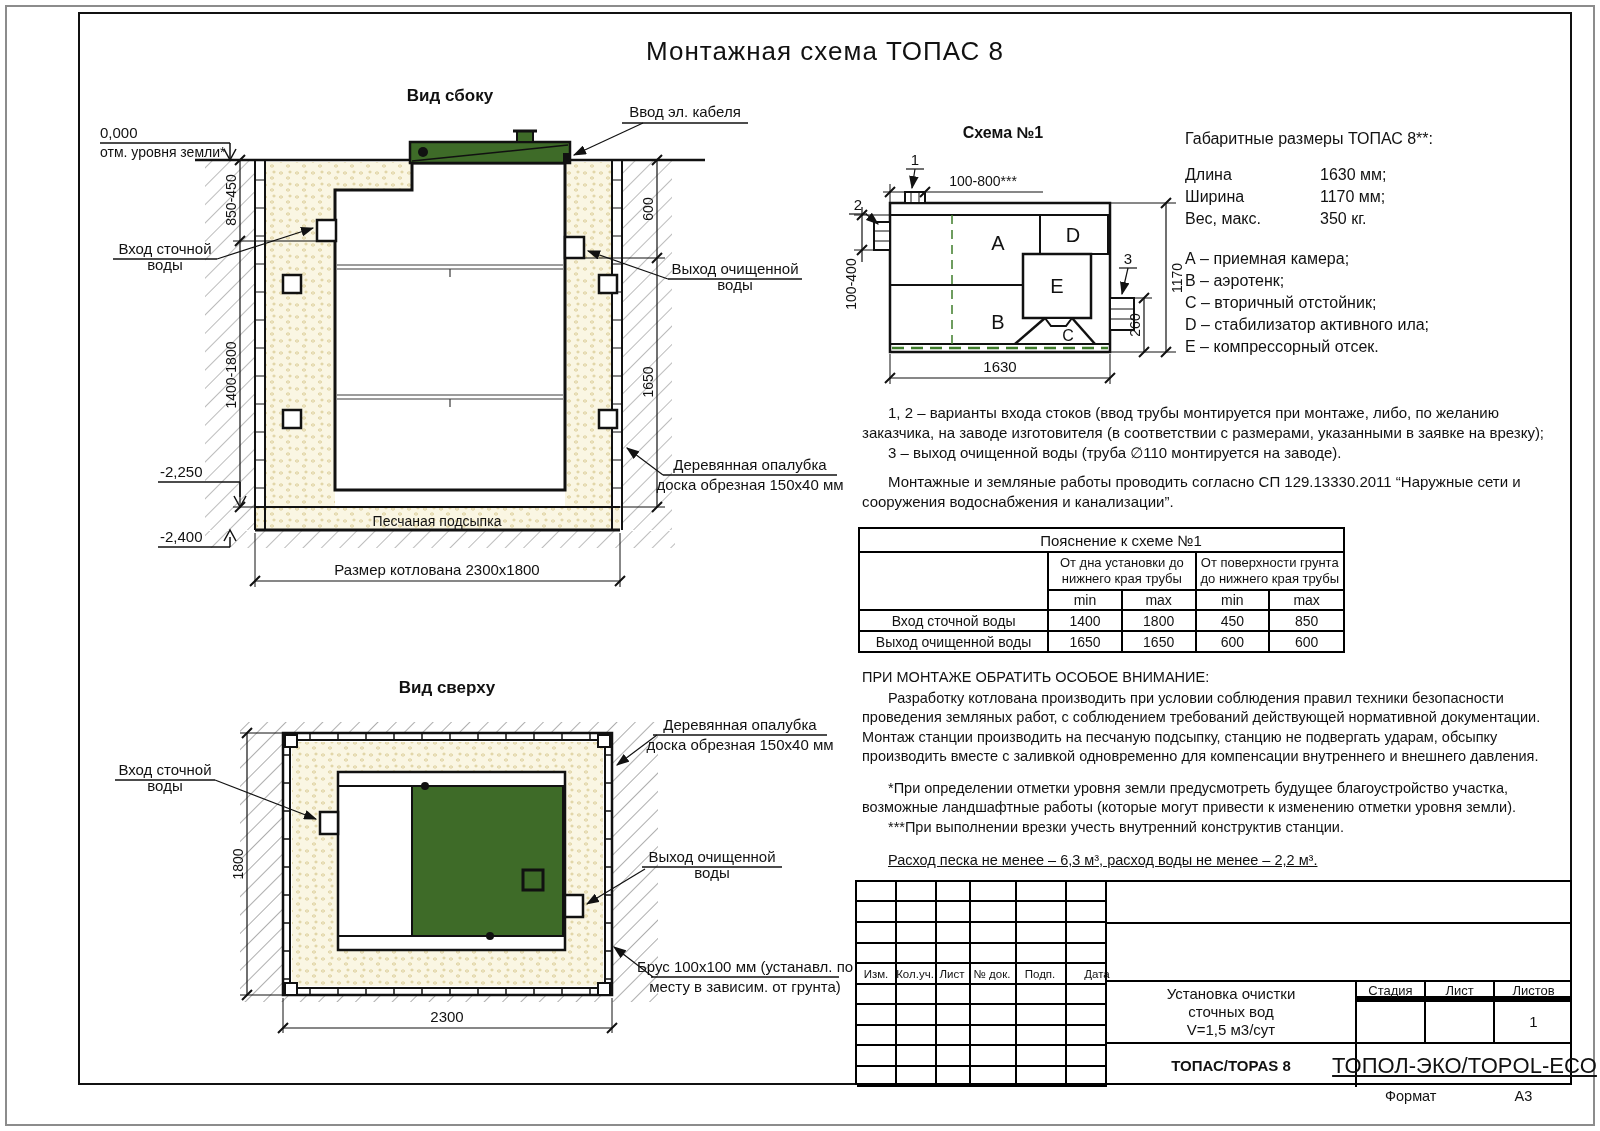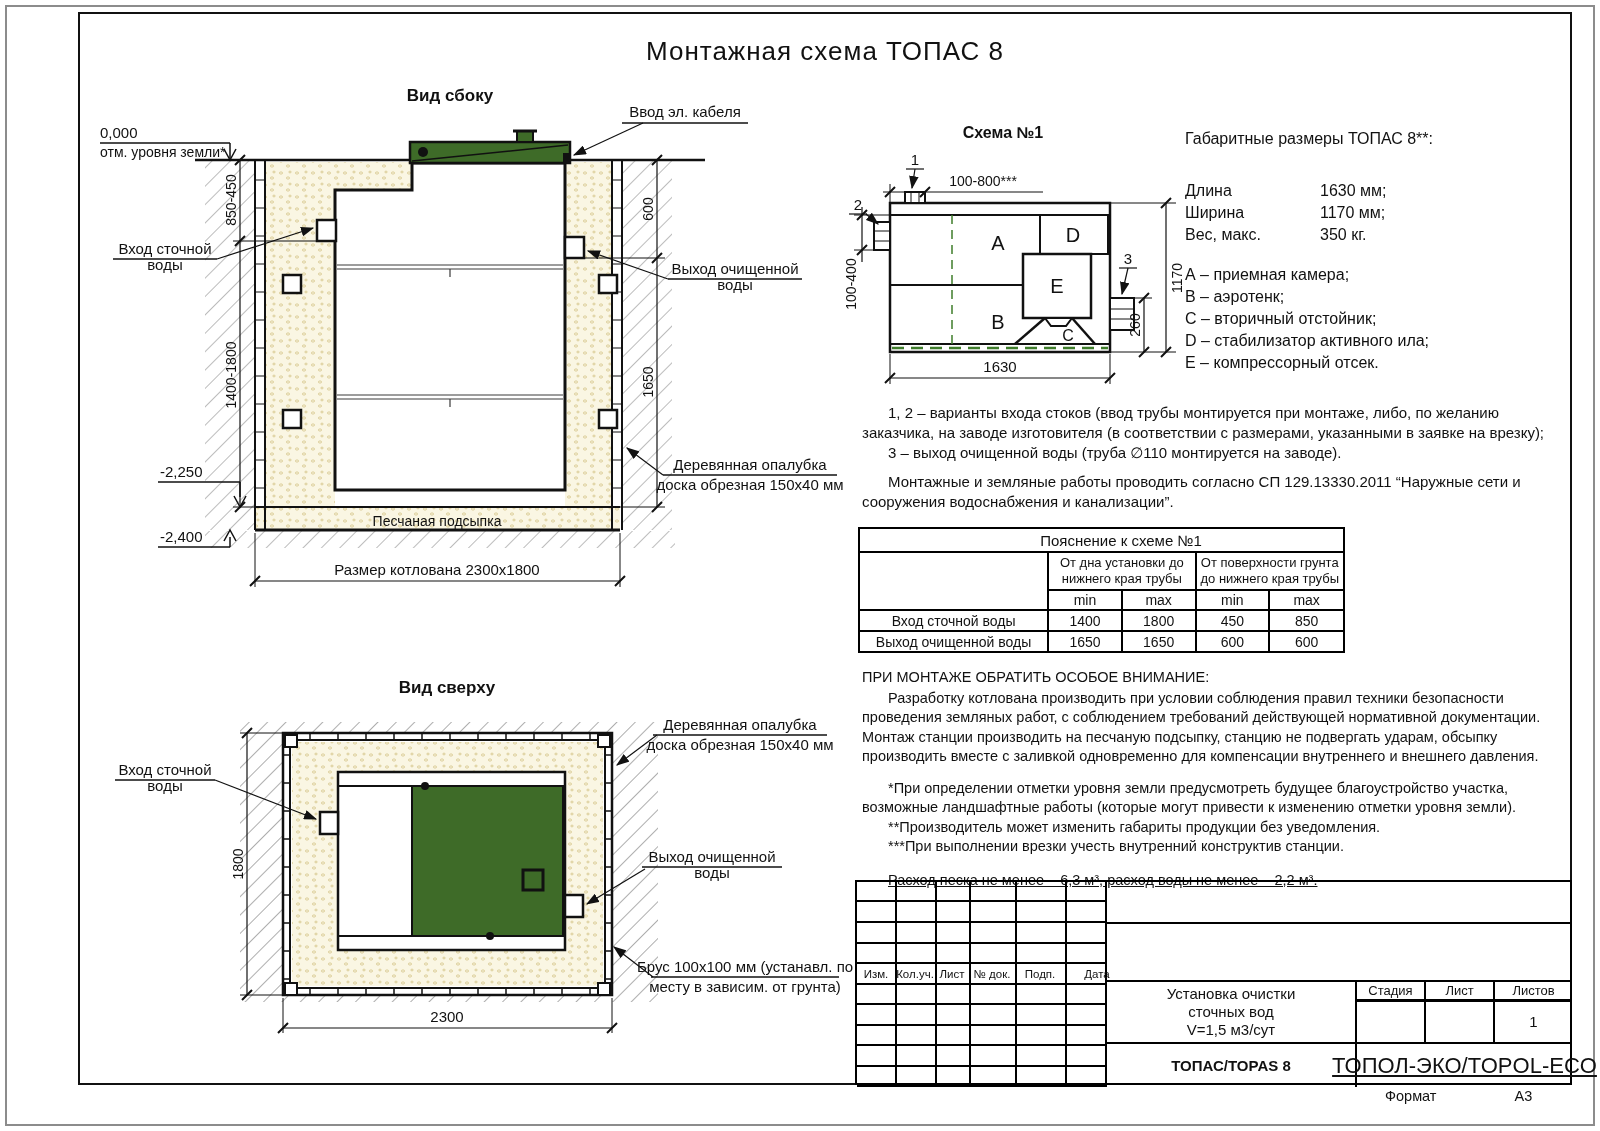--- a/index.html
+++ b/index.html
@@ -14,21 +14,21 @@
   svg line,svg path,svg rect,svg polyline,svg polygon{stroke-linecap:butt;}
   .k{stroke:#111;}  .kg{stroke:#3a3a3a;}
   .w1{stroke-width:1;}  .w12{stroke-width:1.2;}  .w15{stroke-width:1.5;}
   .w2{stroke-width:2;}  .w25{stroke-width:2.5;}  .w3{stroke-width:3;}
   .f0{fill:none;}  .fw{fill:#fff;}  .fk{fill:#111;}
   svg text{fill:#111;stroke:none;font-family:"Liberation Sans",sans-serif;}  .t14{font-size:14px;}  .t15{font-size:15px;}
   .t16{font-size:16px;}  .t17{font-size:17px;font-weight:600;}  .t20{font-size:20px;}
   .mid{text-anchor:middle;}
   
   .specs{left:1185px;top:130px;width:370px;font-size:16px;}
-  .specs .sp-title{margin:0 0 32px 0;}
+  .specs .sp-title{margin:0 0 16px 0;}
   .sp-row{display:flex;line-height:22px;}
   .sp-row .lab{width:135px;}
   .sp-legend{margin-top:18px;}
   .sp-legend div{line-height:22px;}
   .notes{left:862px;top:403px;width:684px;font-size:15px;line-height:20px;}
   .notes p{margin:0;text-indent:26px;}
   .notes p.gap{margin-top:9px;}
   table.exp{position:absolute;left:858px;top:527px;width:487px;border-collapse:collapse;
             font-size:14px;text-align:center;}
   table.exp td{border:2px solid #000;padding:0;}
@@ -51,21 +51,21 @@
   .tb-h{position:absolute;top:82px;height:20px;line-height:20px;font-size:11.5px;text-align:center;}
   .tb-right{position:absolute;left:250px;top:0;width:465px;height:205px;}
   .tb-r1{position:absolute;left:0;top:0;width:465px;height:42px;border-bottom:2px solid #000;}
   .tb-r2{position:absolute;left:0;top:42px;width:465px;height:58px;border-bottom:2.5px solid #000;}
   .tb-doc{position:absolute;left:0;top:100px;width:250px;height:105px;border-right:2.5px solid #000;}
   .tb-doc-title{height:62px;border-bottom:2px solid #000;display:flex;flex-direction:column;
     justify-content:center;align-items:center;font-size:15px;line-height:18px;}
   .tb-product{height:43px;display:flex;justify-content:center;align-items:center;
     font-size:15px;font-weight:bold;}
   .tb-sll{position:absolute;left:250px;top:100px;width:215px;height:105px;}
-  .tb-sll-head{display:flex;height:20px;border-bottom:3px solid #000000;font-size:13px;text-align:center;}
+  .tb-sll-head{display:flex;height:20px;border-bottom:6px solid #000000;font-size:13px;text-align:center;}
   .tb-sll-head div{line-height:18px;}
   .tb-sll-val{display:flex;height:42px;border-bottom:2.5px solid #000;font-size:15px;text-align:center;}
   .tb-sll-val div{line-height:40px;}
   .c1{width:69px;border-right:2px solid #000;}
   .c2{width:69px;border-right:2px solid #000;}
   .c3{width:77px;}
   .tb-company{position:absolute;left:250px;top:162px;width:215px;height:43px;display:flex;
     justify-content:center;align-items:center;font-size:22px;white-space:nowrap;text-decoration:underline;}
   .fmt{left:1385px;top:1088px;font-size:14.5px;}
   .fmt .v{margin-left:78px;}
@@ -376,21 +376,20 @@
     <td class="dr">600</td>
     <td class="dr">600</td>
   </tr>
 </tbody>
   </table>
 
 <div class="abs attention">
   <p class="hd">ПРИ МОНТАЖЕ ОБРАТИТЬ ОСОБОЕ ВНИМАНИЕ:</p>
   <p class="ind">Разработку котлована производить при условии соблюдения правил техники безопасности проведения земляных работ, с соблюдением требований действующей нормативной документации. Монтаж станции производить на песчаную подсыпку, станцию не подвергать ударам, обсыпку производить вместе с заливкой одновременно для компенсации внутреннего и внешнего давления.</p>
   <p class="ind gap">*При определении отметки уровня земли предусмотреть будущее благоустройство участка, возможные ландшафтные работы (которые могут привести к изменению отметки уровня земли).</p>
-  <p class="ind">**Производитель может изменить габариты продукции без уведомления.</p>
   <p class="ind">***При выполнении врезки учесть внутренний конструктив станции.</p>
   <p class="ind uline">Расход песка не менее – 6,3 м³, расход воды не менее – 2,2 м³.</p>
 </div>
 
 <svg class="abs" style="left:95px;top:655px" width="770" height="425" viewBox="0 0 770 425">
   <defs>
     <pattern id="h2" width="13" height="13" patternUnits="userSpaceOnUse" patternTransform="rotate(45)">
       <line x1="0" y1="0" x2="0" y2="13" stroke="#777" stroke-width="1.2"></line>
     </pattern>
     <pattern id="sand2" width="16" height="12" patternUnits="userSpaceOnUse">

